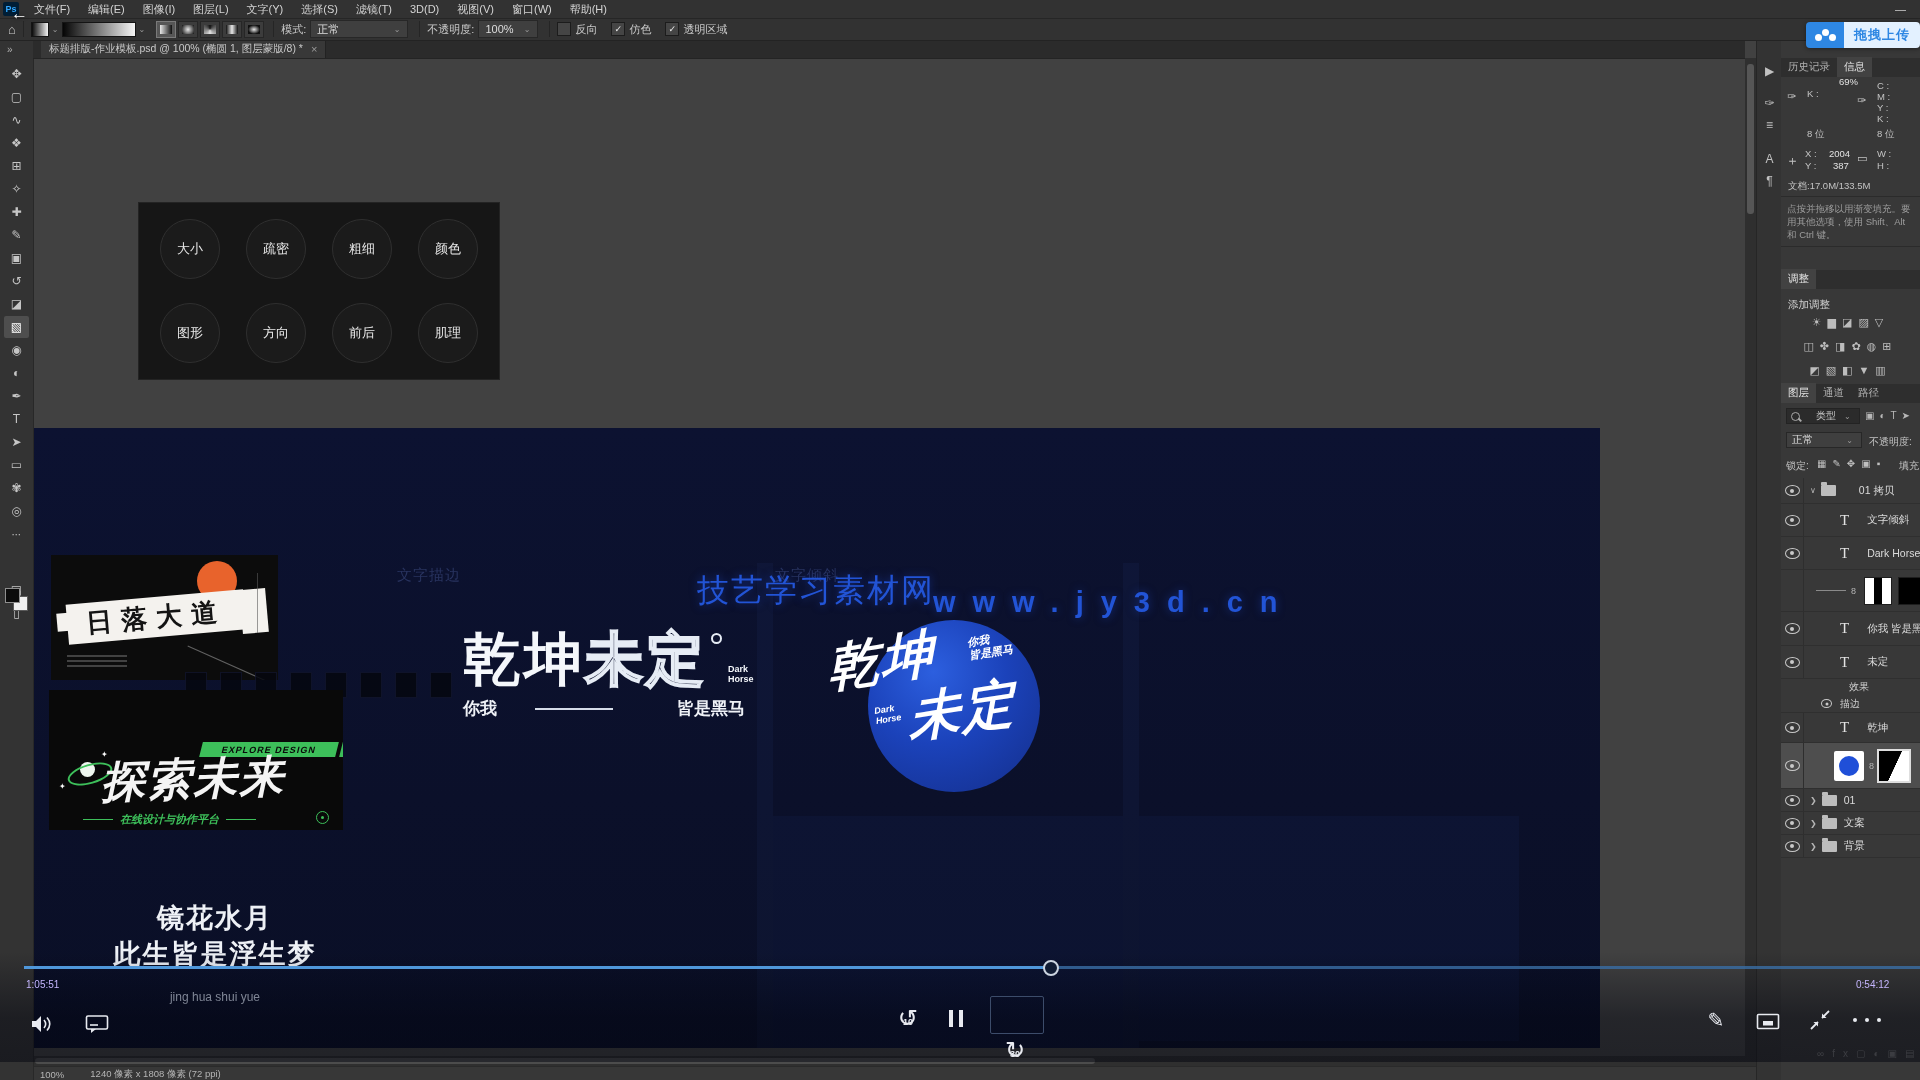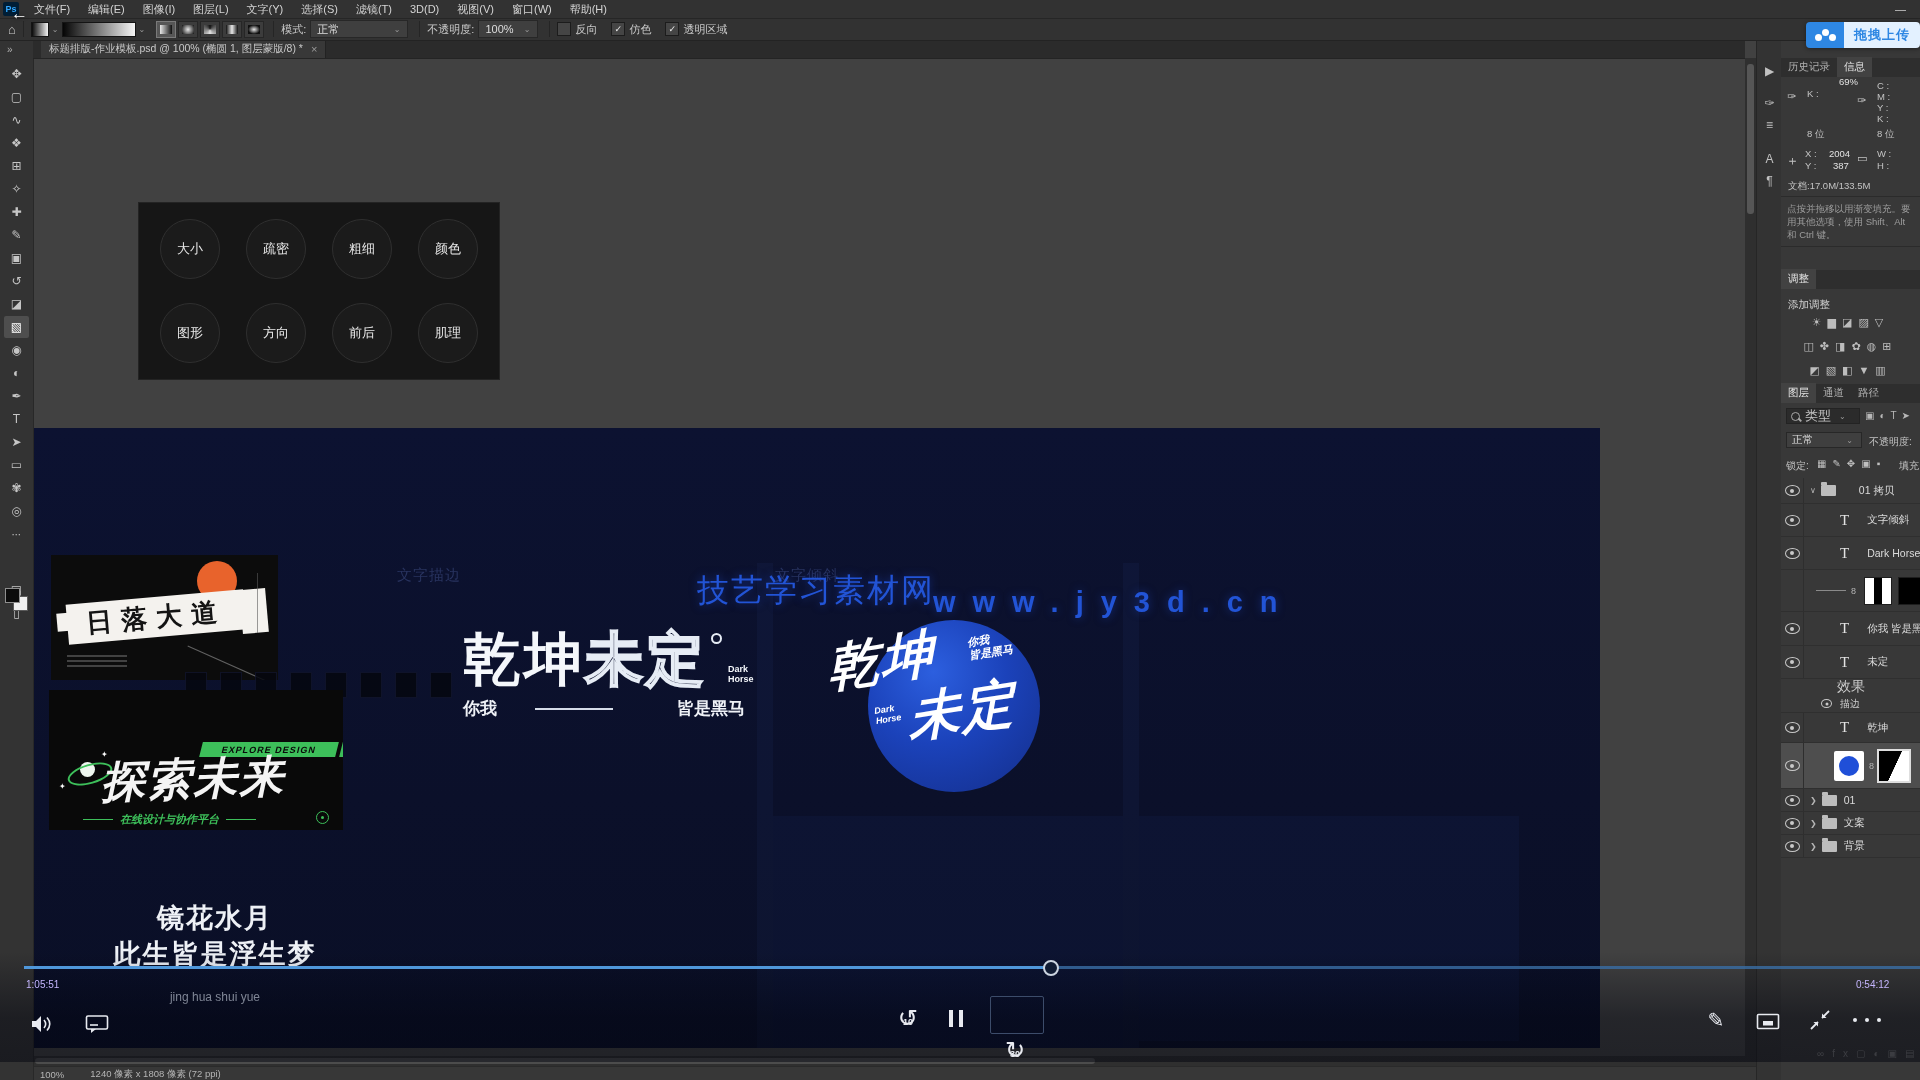--- a/index.html
+++ b/index.html
@@ -509,21 +509,21 @@
       <span>◩</span><span>▧</span><span>◧</span><span>▼</span><span>▥</span>
     </div>
 
     <div class="ptabs" style="top:344px;">
       <span class="ptab active">图层</span>
       <span class="ptab">通道</span>
       <span class="ptab">路径</span>
     </div>
     <div class="abs" style="left:5px;top:368px;width:74px;height:16px;background:#2b2b2b;border:1px solid #232323;display:flex;align-items:center;gap:5px;padding:0 4px;box-sizing:border-box;">
       <span class="mag"></span>
-      <span style="color:#c3c3c3;font-size:13px;">类型</span>
+      <span style="color:#c3c3c3;font-size:10px;margin-left:11px;">类型</span>
       <span class="caret">⌄</span>
     </div>
     <div class="abs" style="left:84px;top:370px;color:#b8b8b8;font-size:10px;letter-spacing:5px;white-space:nowrap;">
       <span>▣</span><span>◐</span><span>T</span><span>➤</span>
     </div>
     <div class="abs" style="left:5px;top:392px;width:76px;height:16px;background:#3f3f3f;border:1px solid #272727;display:flex;align-items:center;justify-content:space-between;padding:0 5px;box-sizing:border-box;color:#ddd;font-size:10.5px;">
       <span>正常</span>
         <span class="caret">⌄</span>
     </div>
     <span class="abs" style="left:88px;top:395px;color:#c3c3c3;font-size:10px;white-space:nowrap;">不透明度:</span>
@@ -572,21 +572,21 @@
       </div>
       <div class="lrow" style="height:33px;">
         <div class="eyecell">
             <span class="eye"></span>
           </div>
         <span class="tglyph">T</span>
         <span class="lname">未定</span>
       </div>
       <div class="lrow" style="height:16px;border-bottom:none;">
         <div class="eyecell" style="border-right:none;"></div>
-        <span style="color:#cccccc;font-size:14px;margin-left:34px;">效果</span>
+        <span style="color:#cccccc;font-size:10px;margin-left:46px;">效果</span>
       </div>
       <div class="lrow" style="height:18px;">
         <div class="eyecell" style="border-right:none;"></div>
         <span class="eye small" style="margin-left:18px;"></span>
         <span style="color:#cccccc;font-size:10px;margin-left:8px;">描边</span>
       </div>
       <div class="lrow" style="height:30px;">
         <div class="eyecell">
             <span class="eye"></span>
           </div>

